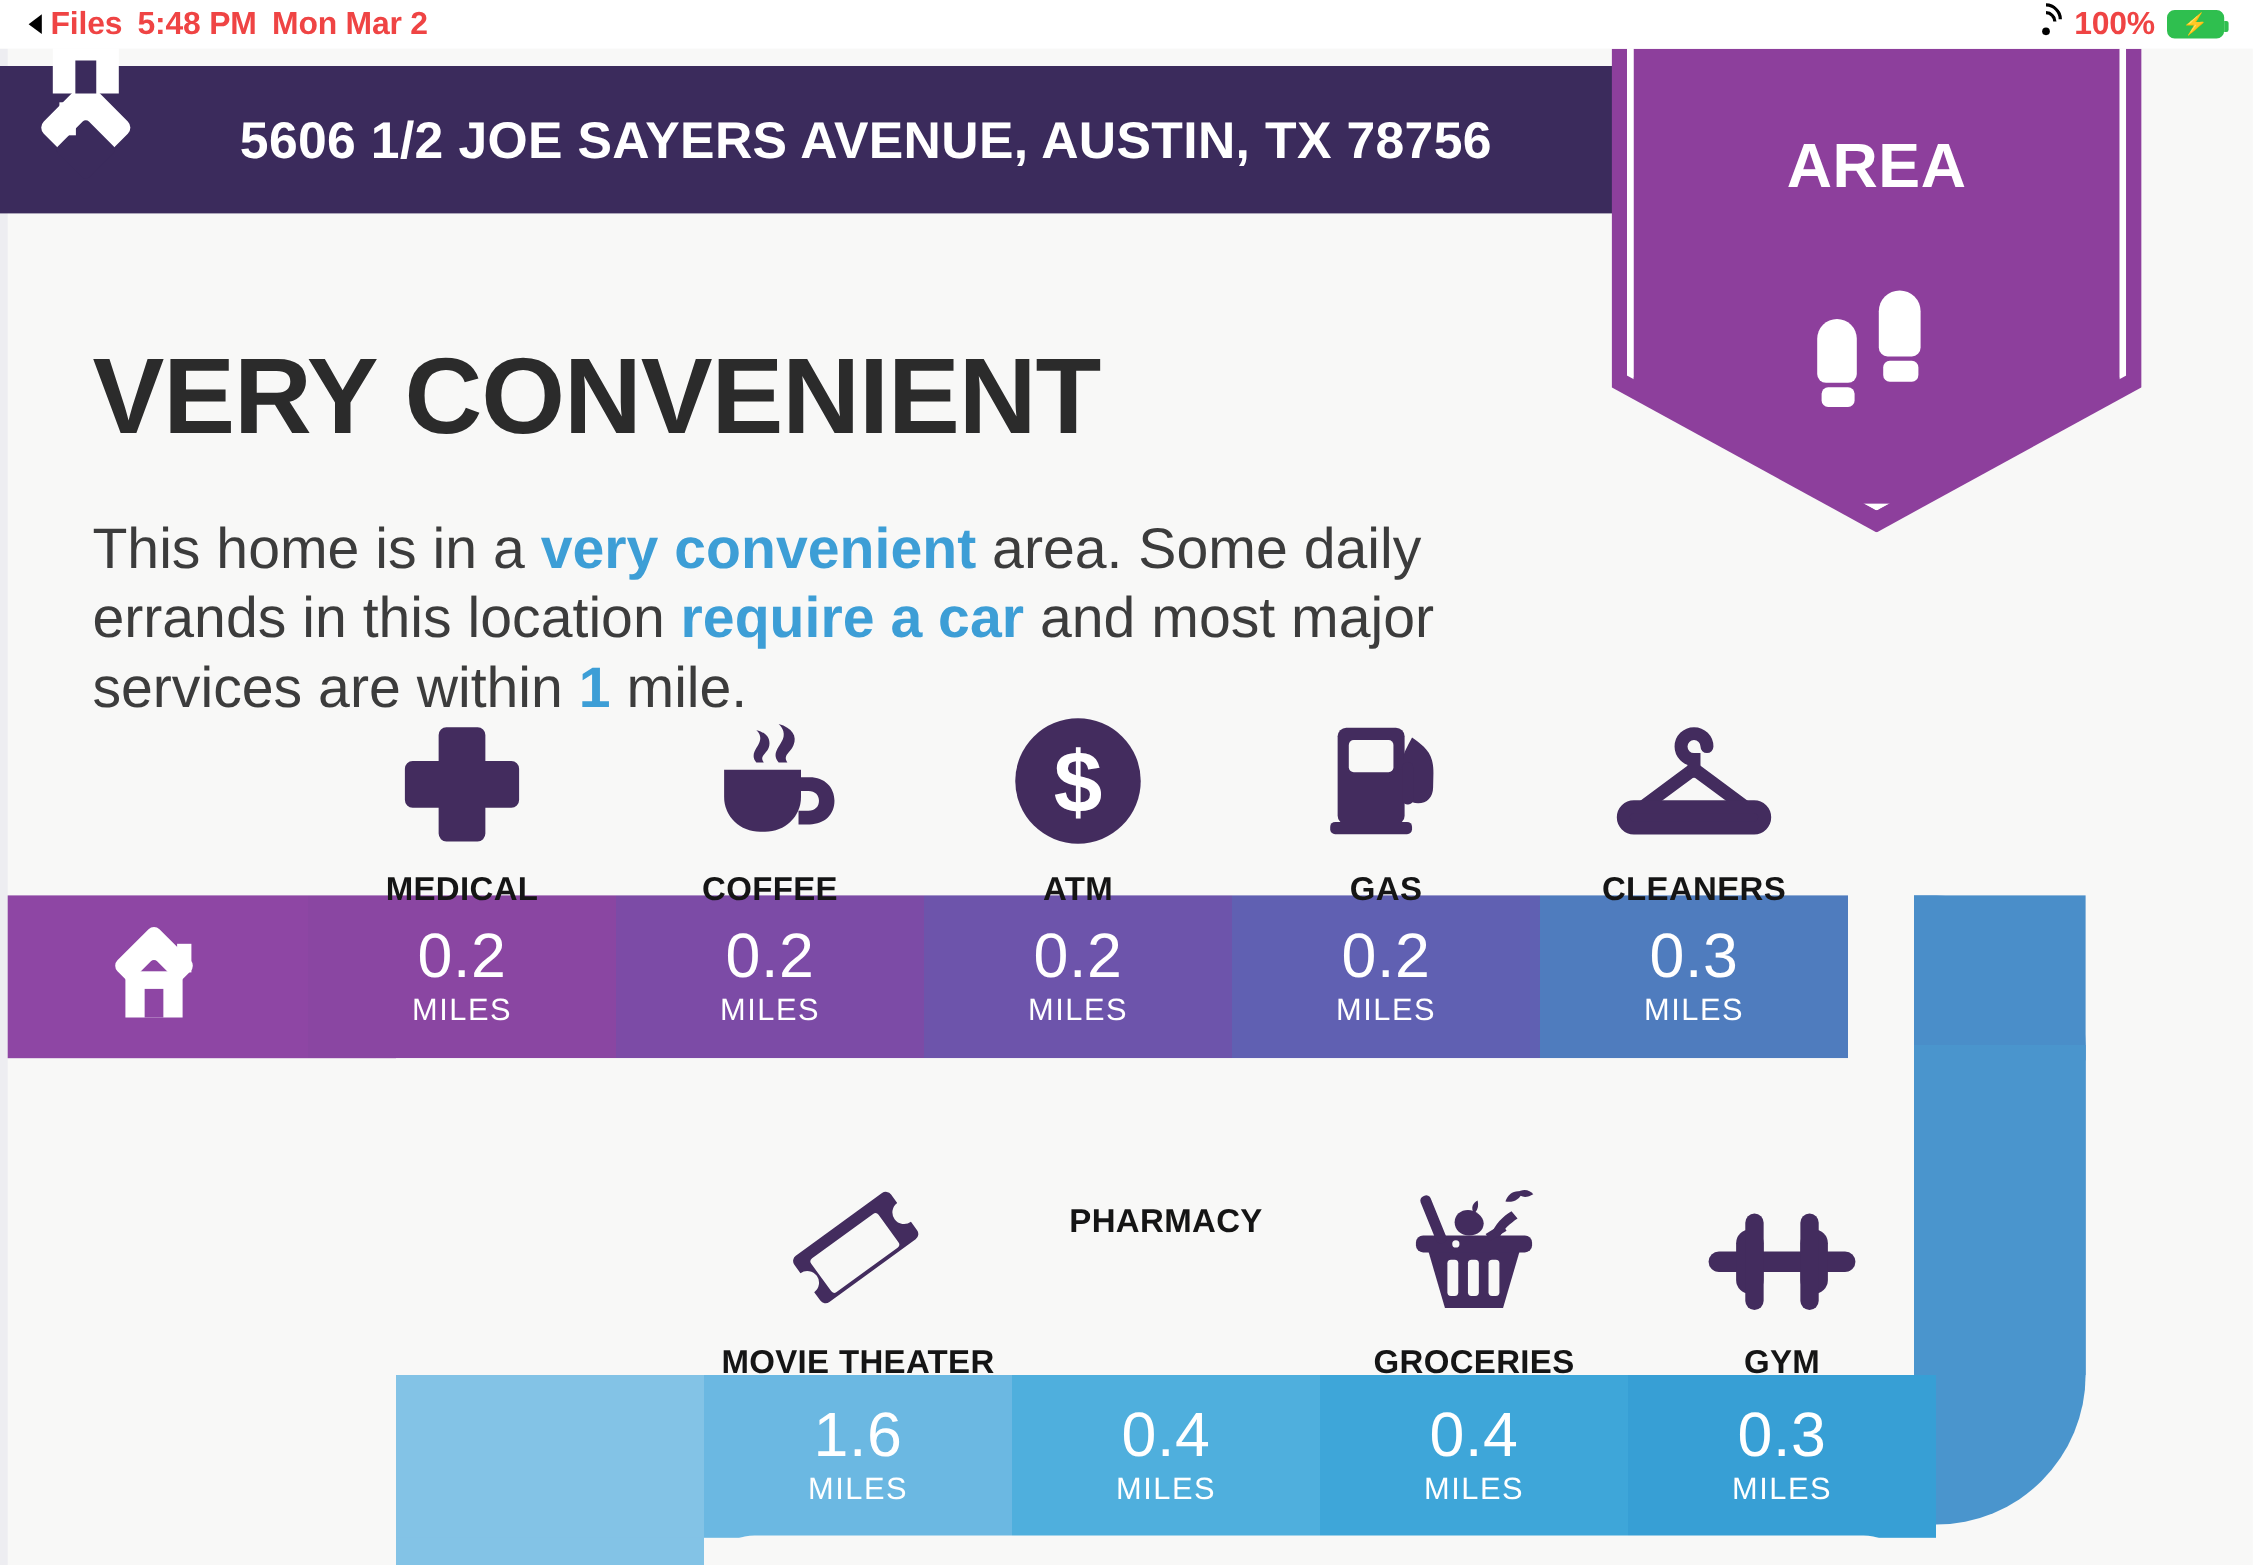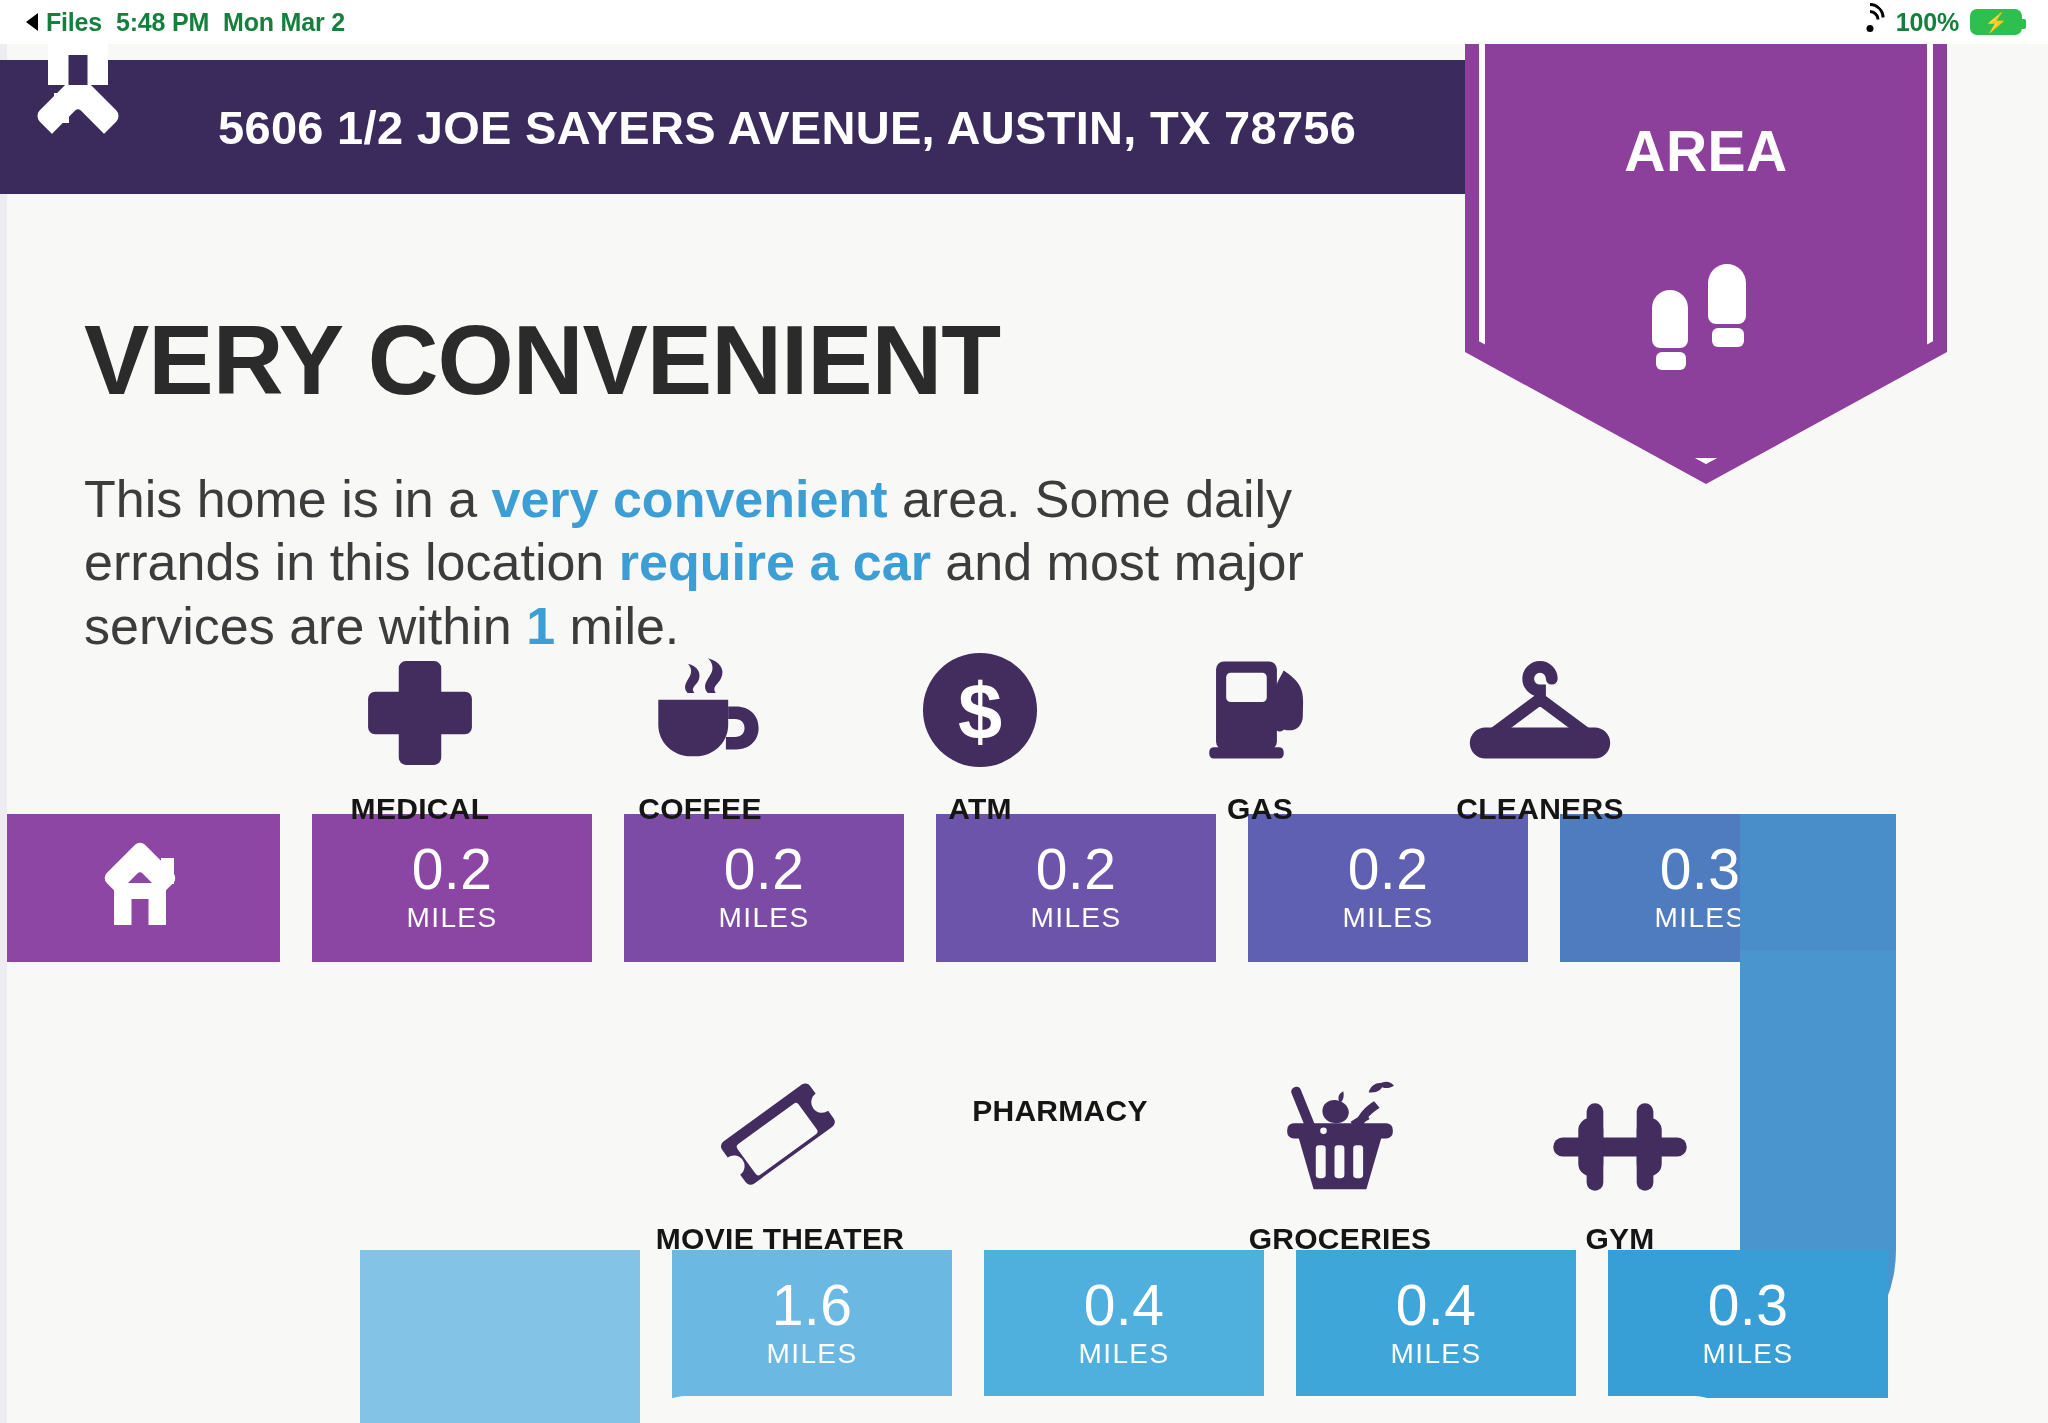--- a/index.html
+++ b/index.html
@@ -12,21 +12,21 @@
 
   
   .statusbar{
     position:absolute; top:0; left:0; width:2048px; height:44px;
     background:#ffffff; display:flex; align-items:center;
     padding:0 26px; z-index:40;
   }
   .sb-left{ display:flex; align-items:center; gap:14px; }
   .sb-back{ display:flex; align-items:center; gap:8px; }
   .sb-tri{ width:0;height:0;border-top:9px solid transparent;border-bottom:9px solid transparent;border-right:12px solid #000; }
-  .sb-txt{ font-size:25px; font-weight:600; color:#15803d; letter-spacing:-.2px; white-space:nowrap;}
+  .sb-txt{ font-size:29px; font-weight:600; color:#ef4444; letter-spacing:-.2px; white-space:nowrap;}
   .sb-right{ margin-left:auto; display:flex; align-items:center; gap:11px; }
   .wifi{ position:relative; width:30px; height:22px; }
   .wifi i{ position:absolute; left:50%; bottom:0; transform:translateX(-50%);
            border:3.2px solid #000; border-bottom-color:transparent;
            border-left-color:transparent; border-right-color:transparent;
            border-radius:50%; }
   .wifi i:nth-child(1){ width:29px;height:29px; bottom:1px; transform:translateX(-50%) rotate(45deg);}
   .wifi i:nth-child(2){ width:19px;height:19px; bottom:4px; transform:translateX(-50%) rotate(45deg);}
   .wifi .dot{ position:absolute;left:50%;bottom:1px;transform:translateX(-50%);
               width:7px;height:7px;border-radius:50%;background:#000;border:none;}
@@ -118,21 +118,21 @@
   }
   .para{
     position:absolute; top:424px; left:84px; width:1360px;
     font-size:52px; line-height:1.22; color:#3c3c3c; z-index:6;
   }
   .para b{ color:#3d9ed6; font-weight:700; }
 
   
   .snake{ position:absolute; left:0; top:0; width:2048px; height:1379px; z-index:2;}
 
-  .row{ position:absolute; display:flex; height:148px;gap:32px; }
+  .row{ position:absolute; display:flex; height:148px; }
   .row1{ top:770px; left:0;  }
   .row2{ top:1206px; left:360px; }
   .seg{ position:relative; width:280px; height:148px;
         display:flex; flex-direction:column; align-items:center; justify-content:center;
         color:#fff; }
   .seg .val{ font-size:57px; font-weight:400; line-height:.98; letter-spacing:.5px;}
   .seg .unit{ font-size:28px; font-weight:400; letter-spacing:1.4px; margin-top:5px;}
   .seg.home{ width:280px; }
   .seg.home .hw{ width:84px;height:74px; position:relative;}
   .seg.home .hw .roof{ width:54px;height:54px;border-radius:7px; background:#fff;}

